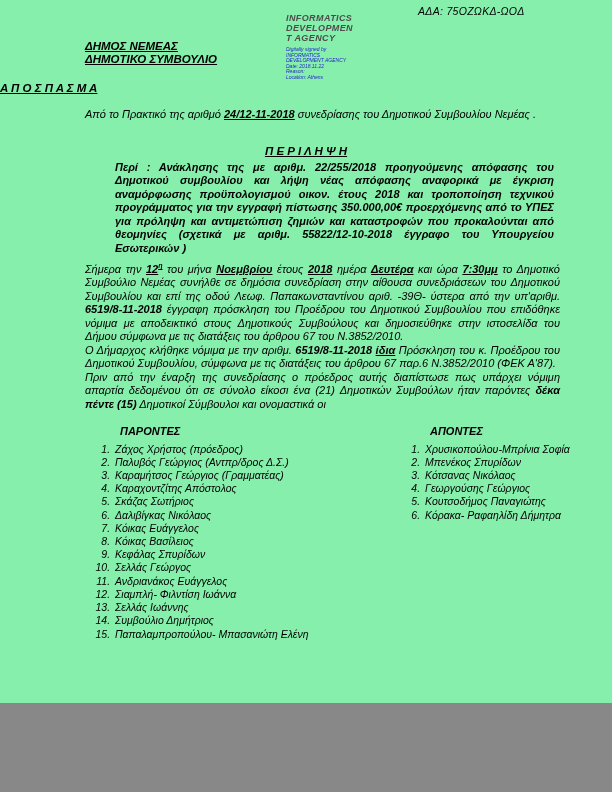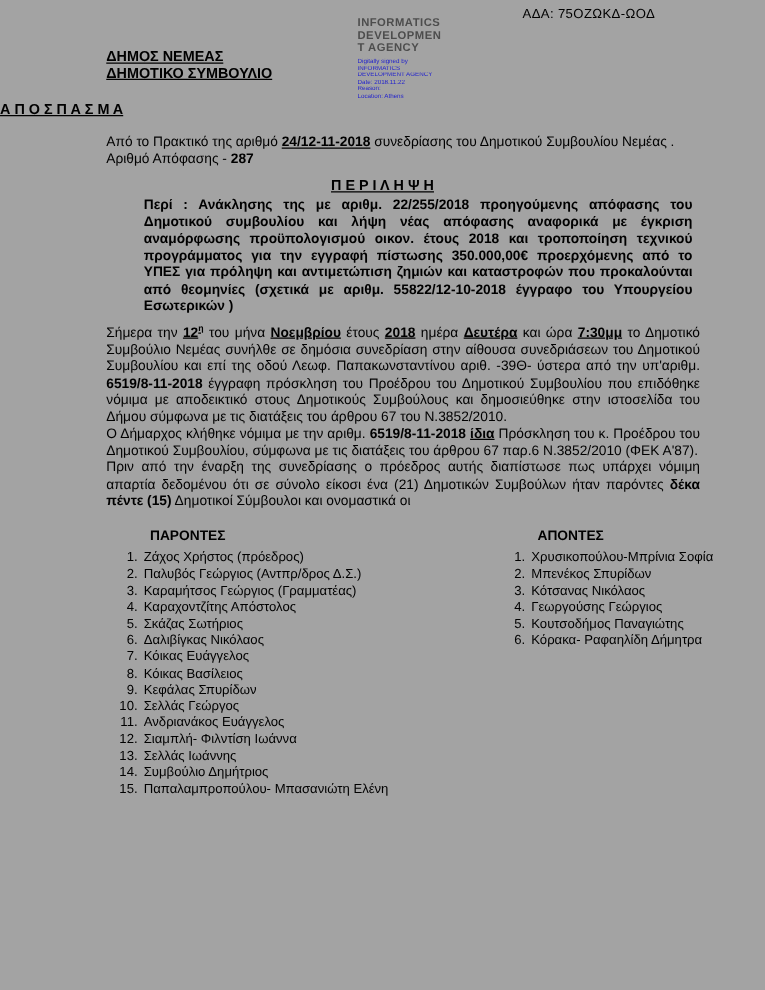--- a/index.html
+++ b/index.html
@@ -1,31 +1,31 @@
 <!DOCTYPE html>
 <html><head>
 <meta charset="utf-8">
 <style>
   html,body { margin:0; padding:0; background:#888; }
   .page {
-    width:612px; height:792px; margin:0 auto; background:#a3a3a3;
+    width:612px; height:703px; margin:0 auto; background:#86efac;
     position:relative; overflow:hidden; color:#000;
     font-family:"Liberation Sans", sans-serif;
-    font-size:11px; line-height:13.5px;
+    font-size:11px; line-height:13.5px;font-style:italic;
   }
   .ada { position:absolute; top:5px; left:418px; font-size:10.5px; letter-spacing:0.3px; }
   .stamp { position:absolute; top:13px; left:286px; display:flex; gap:4px; align-items:flex-start;flex-direction:column; }
   .stamp-name div { font-size:9px; font-weight:bold; color:#4d4d4d; line-height:10px; letter-spacing:0.4px; }
   .stamp-sig { width:95px; }
   .stamp-sig div { font-size:5px; color:#2323cc; line-height:5.6px; white-space:nowrap; overflow:hidden; }
   .org { padding-top:40px; margin-left:85px; font-weight:bold; font-size:11.5px; line-height:13px; }
   .org div { text-decoration:underline; width:max-content; }
   .doc-title { margin-top:16px; font-size:11.5px; font-weight:bold; }
   .doc-title span, .sum-head span { text-decoration:underline; }
-  .sum-head { text-align:center; margin-top:8px; font-size:11.5px; font-weight:bold; }
+  .sum-head { text-align:center; margin-top:24px; font-size:11.5px; font-weight:bold; }
   p { margin:0 52px 0 85px; }
   p.first { margin-top:12px; }
   p.peri { margin-left:115px; margin-right:58px; margin-top:2px; text-align:justify; font-weight:bold; }
   p.just { text-align:justify; }
   p.mt { margin-top:4px; }
   .b { font-weight:bold; }
   .u { text-decoration:underline; }
   .sup { vertical-align:super; font-size:7px; }
   .cols { display:flex; margin-top:14px; }
   .col-left { margin-left:85px; width:300px; }
@@ -60,21 +60,20 @@
   <div class="org">
     <div>ΔΗΜΟΣ   ΝΕΜΕΑΣ</div>
     <div>ΔΗΜΟΤΙΚΟ   ΣΥΜΒΟΥΛΙΟ</div>
   </div>
 
   <div class="doc-title">
     <span>Α Π Ο Σ Π Α Σ Μ Α</span>
   </div>
 
   <p class="first"><span>Από το Πρακτικό της αριθμό </span><span class="b u">24/12-11-2018</span><span>   συνεδρίασης του Δημοτικού Συμβουλίου Νεμέας .</span></p>
-  <p><span>Αριθμό  Απόφασης - </span><span class="b">287</span></p>
 
   <div class="sum-head">
     <span>Π Ε Ρ Ι Λ Η Ψ Η</span>
   </div>
 
   <p class="peri">Περί : Ανάκλησης της με αριθμ. 22/255/2018 προηγούμενης απόφασης του Δημοτικού συμβουλίου και λήψη νέας απόφασης αναφορικά με έγκριση αναμόρφωσης προϋπολογισμού οικον. έτους 2018 και τροποποίηση τεχνικού προγράμματος για την εγγραφή πίστωσης 350.000,00€ προερχόμενης από το ΥΠΕΣ για πρόληψη και αντιμετώπιση ζημιών και καταστροφών που προκαλούνται από θεομηνίες (σχετικά με αριθμ. 55822/12-10-2018 έγγραφο του Υπουργείου Εσωτερικών )</p>
 
   <p class="just mt"><span>Σήμερα  την  </span><span class="b u">12</span><span class="b u sup">η</span><span>  του μήνα  </span><span class="b u">Νοεμβρίου</span><span>  έτους  </span><span class="b u">2018</span><span> ημέρα  </span><span class="b u">Δευτέρα</span><span> και ώρα  </span><span class="b u">7:30μμ</span><span>  το Δημοτικό Συμβούλιο Νεμέας   συνήλθε  σε δημόσια συνεδρίαση στην αίθουσα συνεδριάσεων του Δημοτικού Συμβουλίου και επί της οδού Λεωφ.  Παπακωνσταντίνου αριθ. -39Θ-   ύστερα από την υπ'αριθμ. </span><span class="b">6519/8-11-2018</span><span>   έγγραφη πρόσκληση του Προέδρου του Δημοτικού Συμβουλίου που επιδόθηκε νόμιμα  με  αποδεικτικό   στους Δημοτικούς Συμβούλους  και δημοσιεύθηκε στην ιστοσελίδα του Δήμου σύμφωνα με τις διατάξεις του άρθρου 67 του Ν.3852/2010.</span></p>
   <p class="just"><span>Ο Δήμαρχος κλήθηκε νόμιμα με την αριθμ. </span><span class="b">6519/8-11-2018</span><span> </span><span class="b u">ίδια</span><span> Πρόσκληση του κ. Προέδρου του Δημοτικού Συμβουλίου, σύμφωνα  με τις διατάξεις του άρθρου 67 παρ.6 Ν.3852/2010 (ΦΕΚ Α'87).</span></p>
   <p class="just"><span>Πριν από  την έναρξη της συνεδρίασης ο πρόεδρος αυτής διαπίστωσε  πως υπάρχει νόμιμη απαρτία δεδομένου ότι σε σύνολο είκοσι ένα  (21) Δημοτικών Συμβούλων ήταν παρόντες </span><span class="b">δέκα πέντε   (15)</span><span> Δημοτικοί Σύμβουλοι και ονομαστικά οι</span></p>

